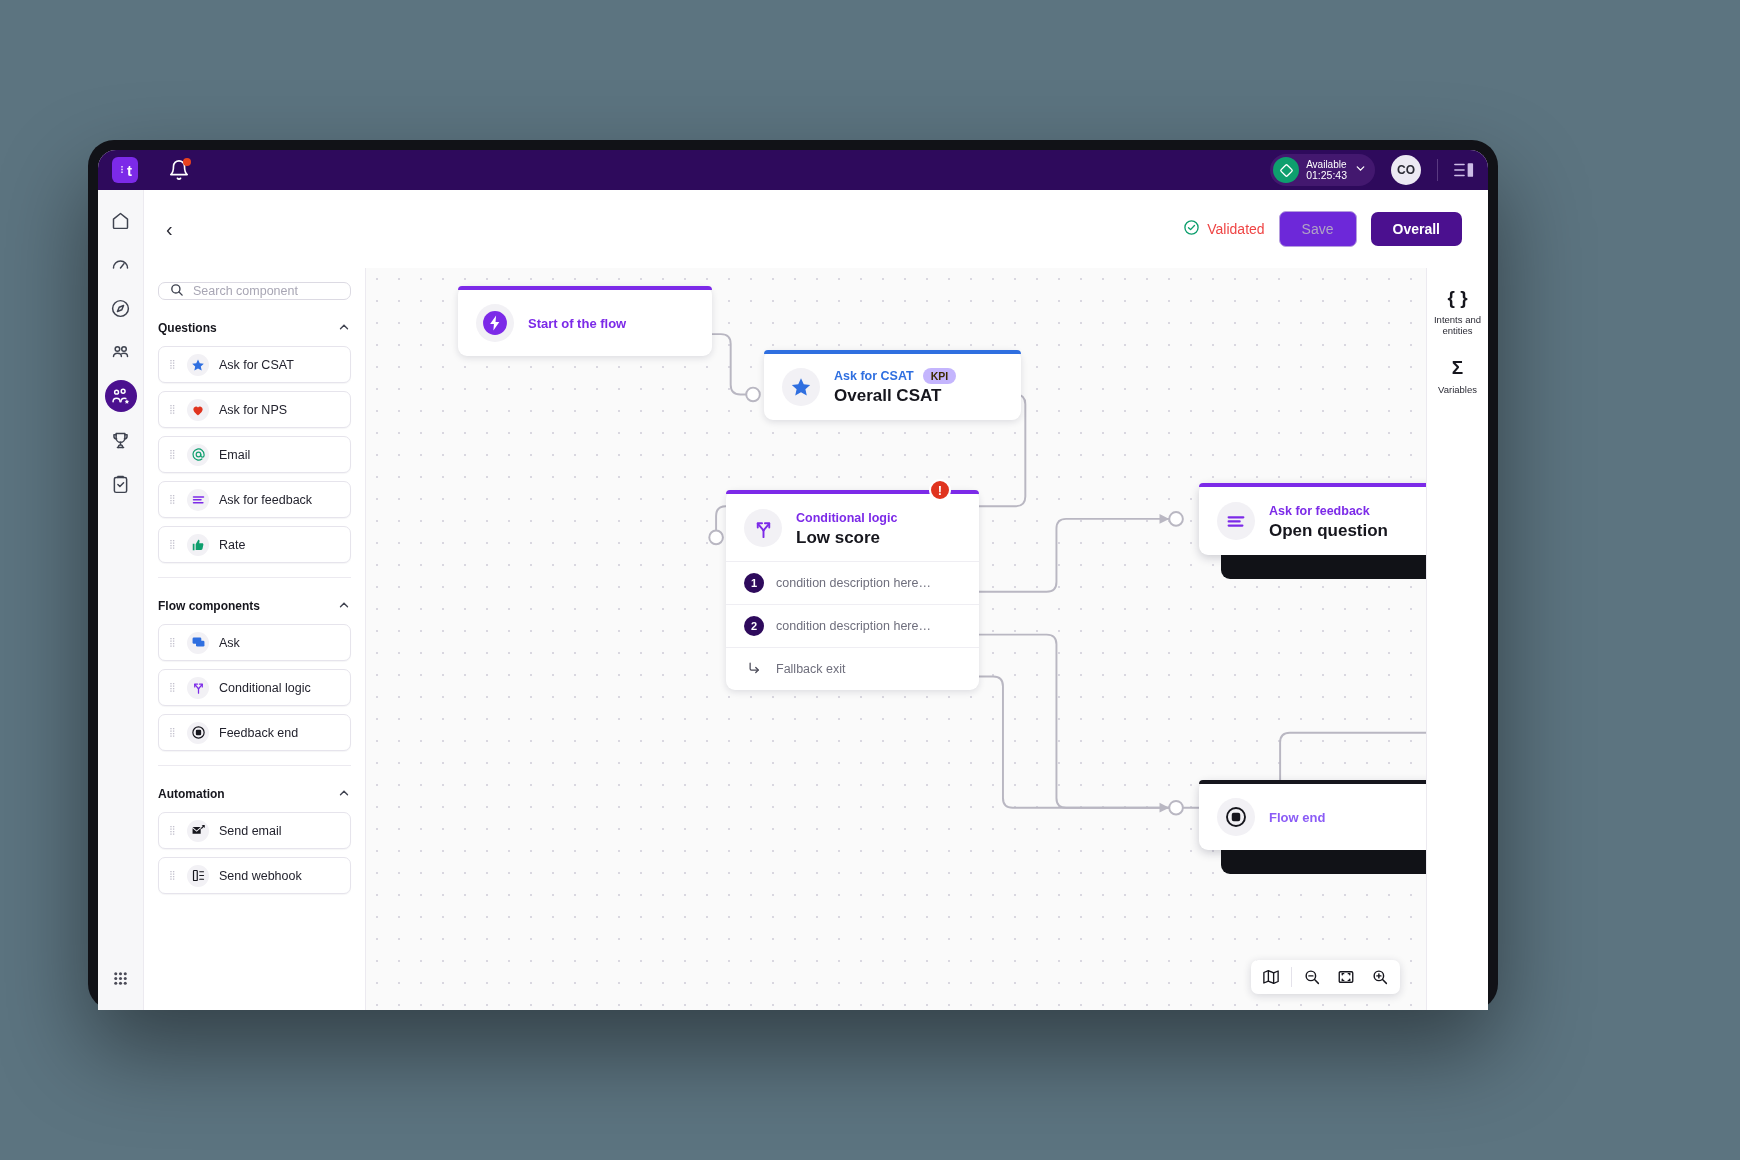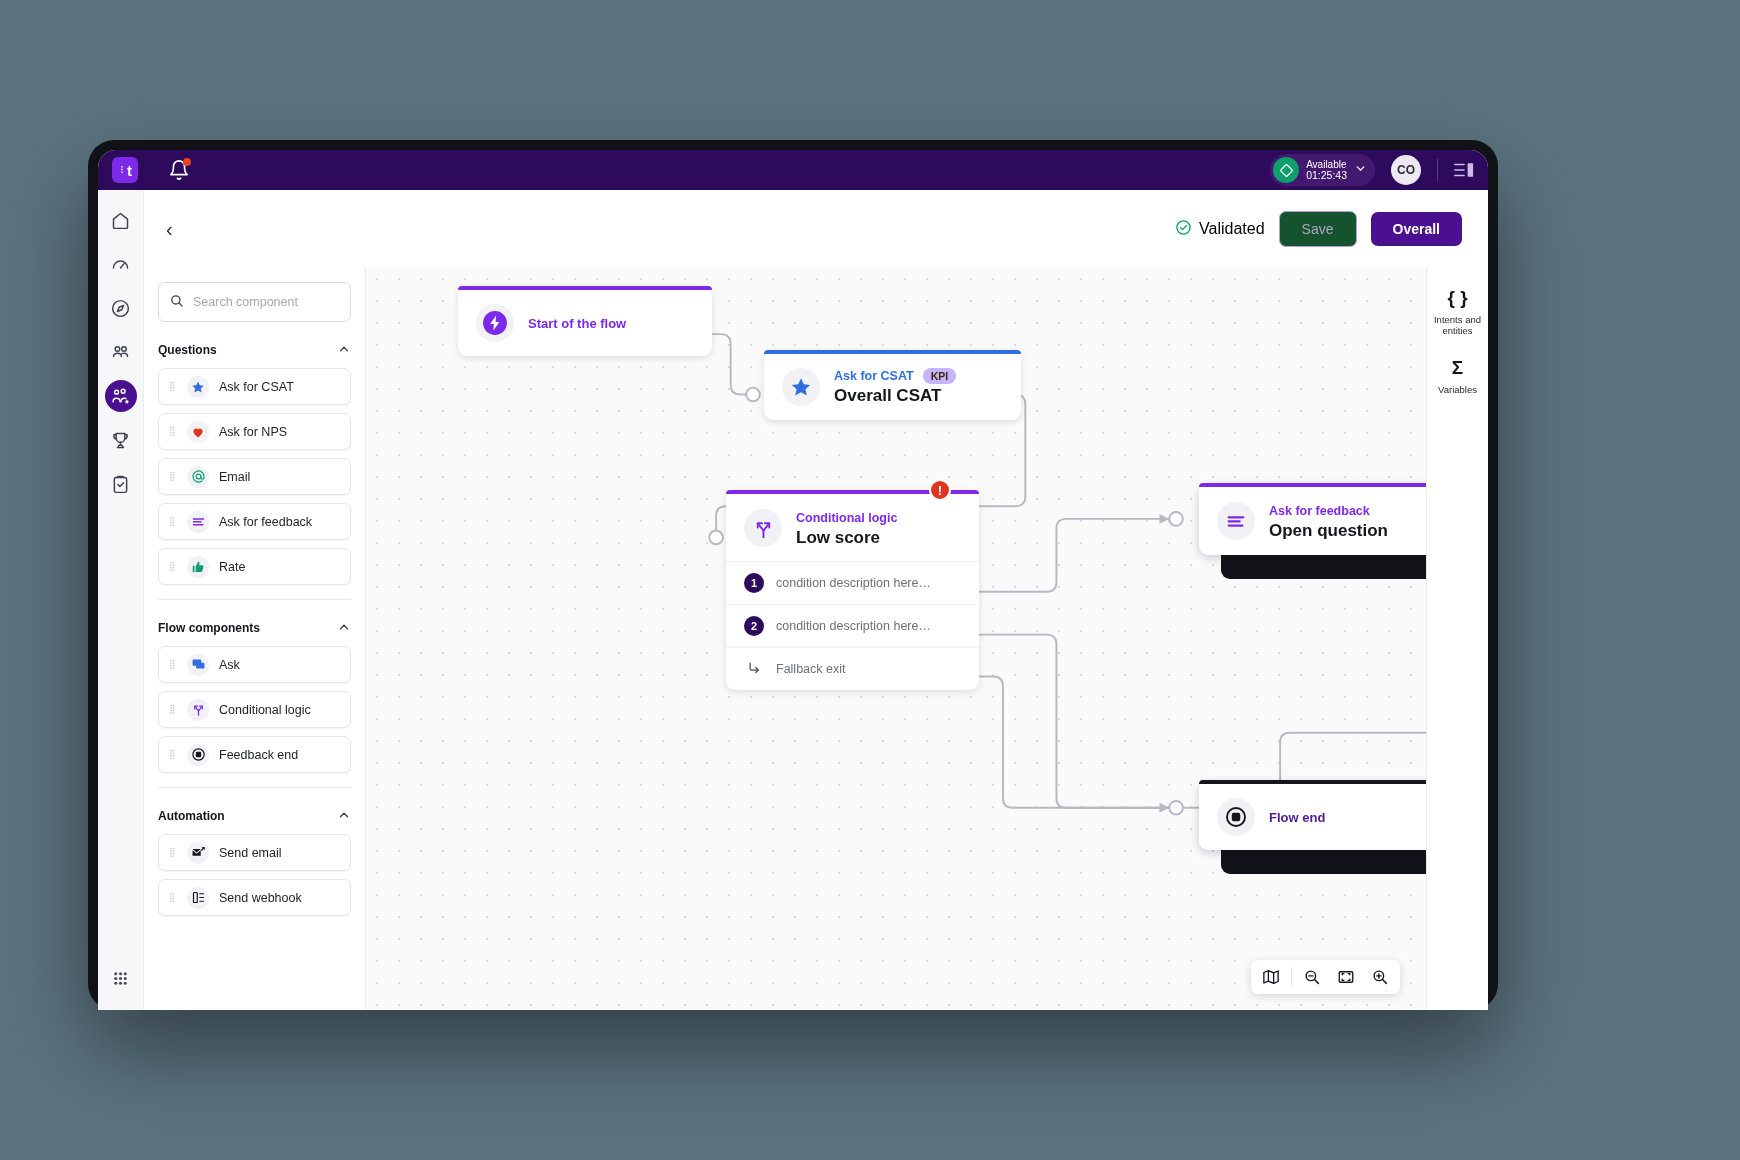--- a/index.html
+++ b/index.html
@@ -78,36 +78,36 @@
   }
   .back-chevron{color:#2b2b35;font-size:20px;padding:4px 12px 4px 4px;line-height:1;}
   .title{font-size:25px;font-weight:700;color:#16161d;letter-spacing:-.2px;}
   .subrow{display:flex;align-items:center;gap:8px;margin-top:3px;}
   .sub{font-size:12.5px;color:#6a6a78;}
   .draft{
     background:#e9e8ee;color:#4a4a57;font-size:10px;font-weight:600;
     padding:2px 7px;border-radius:9px;
   }
   .head-actions{margin-left:auto;display:flex;align-items:center;gap:14px;}
-  .validated{display:flex;align-items:center;gap:7px;font-size:16px;color:#000000;}
+  .validated{display:flex;align-items:center;gap:7px;font-size:14px;color:#ef4444;}
   .btn{font-size:14px;border-radius:7px;padding:9px 22px;cursor:pointer;}
-  .btn-save{border:1.5px solid #b59ede;color:#b0a4c4;background:#14532d;}
+  .btn-save{border:1.5px solid #b59ede;color:#b0a4c4;background:#6d28d9;}
   .btn-publish{background:#4b108f;color:#fff;font-weight:600;border:none;}
 
   
   .content{flex:1;display:flex;min-height:0;}
 
   
   .sidebar{
     width:222px;background:#fff;border-right:1px solid #eceaf0;
     padding:14px 14px 0 14px;flex-shrink:0;overflow:hidden;
   }
   .search{
     display:flex;align-items:center;gap:9px;border:1px solid #dcdae3;
-    border-radius:7px;height:40px;padding:0 10px;
+    border-radius:7px;height:18px;padding:0 10px;
   }
   .search input{
     border:none;outline:none;font-size:12.5px;color:#1c1c26;width:100%;
     font-family:"Liberation Sans",sans-serif;background:transparent;
   }
   .search input::placeholder{color:#a8a6b4;}
   .sec-head{
     display:flex;align-items:center;justify-content:space-between;
     margin:20px 0 10px;font-size:12px;font-weight:700;color:#16161d;
   }
@@ -585,21 +585,21 @@
 
           <div class="node float" style="left:833px;top:512px;width:253px;z-index:6;">
             <div class="bar" style="background:#16161d;"></div>
             <div class="node-row">
               <span class="nico">
                 <svg width="24" height="24" viewBox="0 0 24 24" fill="none" stroke="#16161d" stroke-width="1.9">
                       <circle cx="12" cy="12" r="9"></circle>
                       <rect x="8.7" y="8.7" width="6.6" height="6.6" rx="1" fill="#16161d"></rect>
                     </svg>
               </span>
-              <span class="ntitle-only" style="color:#4c1d95;">Flow end</span>
+              <span class="ntitle-only" style="color:#8b5cf6;">Flow end</span>
             </div>
           </div>
 
           <div class="canvas-toolbar">
             <div class="ct-btn">
               <svg width="18" height="18" viewBox="0 0 24 24" fill="none" stroke="#16161d" stroke-width="1.8" stroke-linejoin="round">
                     <polygon points="2.5 6 8.5 3.5 15.5 6.5 21.5 4 21.5 18 15.5 20.5 8.5 17.5 2.5 20"></polygon>
                     <line x1="8.5" y1="3.5" x2="8.5" y2="17.5"></line>
                     <line x1="15.5" y1="6.5" x2="15.5" y2="20.5"></line>
                   </svg>

